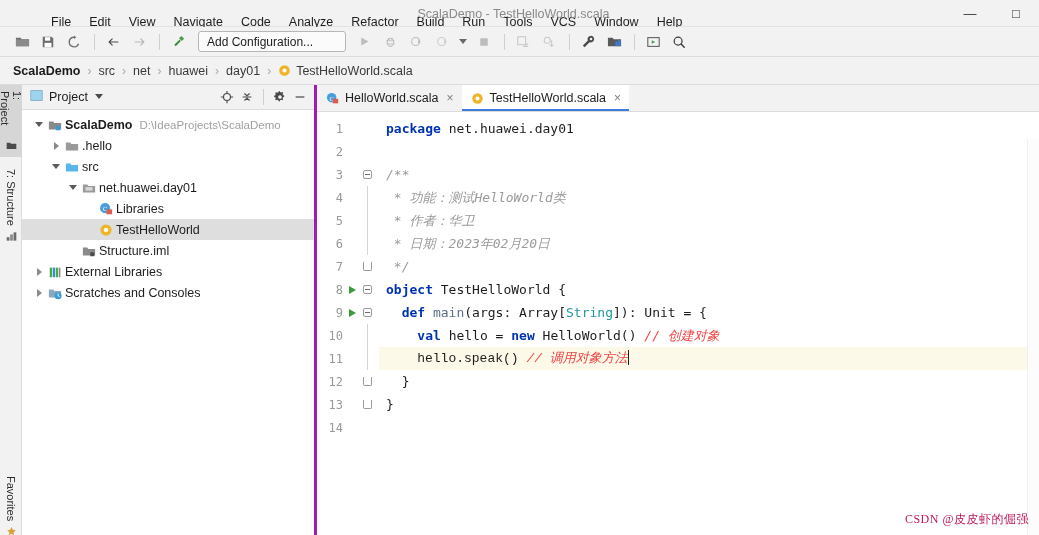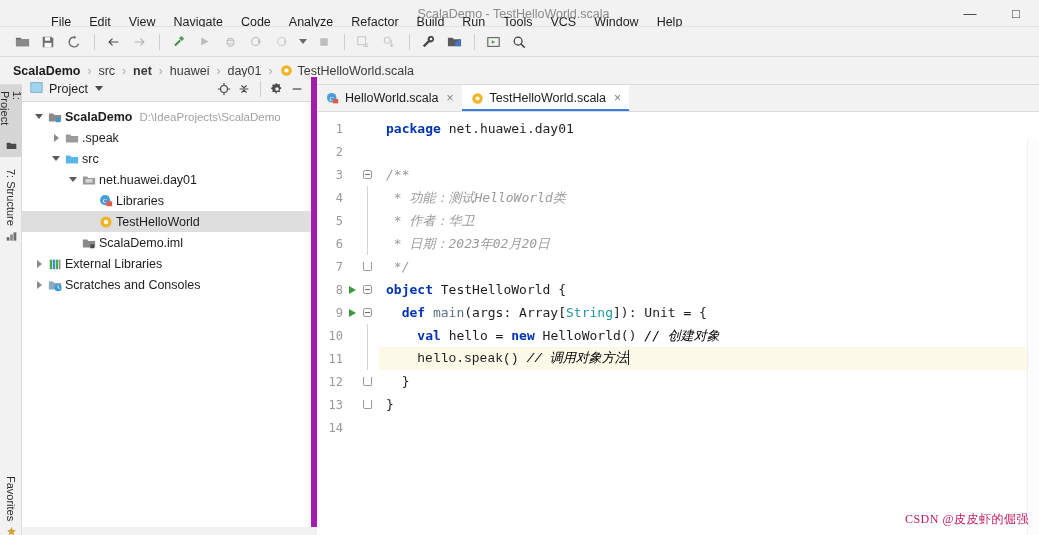--- a/index.html
+++ b/index.html
@@ -82,22 +82,22 @@
     position: absolute; left: 0; width: 22px;
     writing-mode: vertical-rl; text-orientation: mixed;
     font-size: 11px; color: #2b2b2b; padding: 6px 0;
     display: flex; align-items: center; gap: 5px;
   }
   .strip-btn.active { background: #d6d6d6; }
   .strip-ico { flex: 0 0 auto; }
 
   
   .project-panel {
-    position: absolute; left: 22px; top: 77px; width: 295px; height: 450px;
-    background: #ffffff; border-right: 6px solid #a21caf;
+    position: absolute; left: 22px; top: 85px; width: 295px; height: 450px;
+    background: #ffffff; border-right: 3px solid #a21caf;
   }
   .pp-header {
     height: 25px; background: #f2f2f2; display: flex; align-items: center;
     padding: 0 4px 0 8px; border-bottom: 1px solid #dcdcdc;
   }
   .pp-title { font-size: 12.5px; color: #1d1d1d; margin-left: 6px; }
   .pp-caret { margin-left: 7px; color: #4a4a4a; font-size: 8px; }
   .pp-actions { margin-left: auto; display: flex; align-items: center; }
   .pp-act { width: 20px; height: 20px; display: flex; align-items: center; justify-content: center; }
 
@@ -156,21 +156,21 @@
     flex: 1 1 auto; position: relative; padding-top: 5px;
     font-family: "DejaVu Sans Mono", monospace; font-size: 13px;
     line-height: 23px; color: #1d1d1d; white-space: pre; overflow: hidden;
   }
   .cline { height: 23px; padding-left: 7px; position: relative; }
   .cline.current { background: #fdf9e8; font-family: Liberation Mono, monospace; }
   .kw     { color: #0033b3; font-weight: bold; }
   .fn     { color: #5d7086; }
   .type   { color: #20999d; }
   .plain  { color: #1d1d1d; }
-  .cmt    { color: #000000; font-style: italic; }
+  .cmt    { color: #ef4444; font-style: italic; }
   .doc    { color: #9a9a9a; font-style: italic; }
   .caret-bar {
     display: inline-block; width: 1px; height: 15px; background: #1d1d1d;
     vertical-align: -3px;
   }
   .fold-mark {
     width: 9px; height: 9px; border: 1px solid #9a9a9a; border-radius: 2px;
     background: #ffffff; position: relative;
   }
   .fold-mark.minus::after {
@@ -257,20 +257,21 @@
           <path d="M3 8h10M9.5 4.5 13 8l-3.5 3.5" stroke="#b5b5b5" stroke-width="1.3" fill="none" stroke-linecap="round" stroke-linejoin="round"></path>
         </svg>
     </div>
     <div class="tb-sep"></div>
     <div class="tb-btn">
       <svg width="15" height="15" viewBox="0 0 16 16">
           <path d="M11 2l3 3-2.5 2.5-3-3z" fill="#4a9b4a"></path>
           <path d="M9 6L3.5 11.5l1.5 1.5L10.5 7.5z" fill="#3c8a3c"></path>
         </svg>
     </div>
+    <div class="add-config">Add Configuration...</div>
     <div class="tb-btn">
       <svg width="13" height="13" viewBox="0 0 16 16">
           <path d="M4 3l9 5-9 5z" fill="#bdbdbd"></path>
         </svg>
     </div>
     <div class="tb-btn">
       <svg width="13" height="13" viewBox="0 0 16 16">
           <ellipse cx="8" cy="9" rx="4" ry="5" fill="none" stroke="#bdbdbd" stroke-width="1.3"></ellipse>
           <path d="M3 7h10M3 11h10M5 4l2 2M11 4L9 6" stroke="#bdbdbd" stroke-width="1.1"></path>
         </svg>
@@ -341,21 +342,21 @@
 
   <div class="breadcrumb" id="breadcrumb">
       <span style="display: inline-flex; align-items: center;">
         <span class="crumb first">ScalaDemo</span>
       </span>
       <span class="crumb-sep">›</span>
       <span style="display: inline-flex; align-items: center;">
         <span class="crumb">src</span>
       </span>
       <span class="crumb-sep">›</span>
-      <span style="display: inline-flex; align-items: center; font-weight: bold;">
+      <span style="display: inline-flex; align-items: center;">
         <span class="crumb">net</span>
       </span>
       <span class="crumb-sep">›</span>
       <span style="display: inline-flex; align-items: center;">
         <span class="crumb">huawei</span>
       </span>
       <span class="crumb-sep">›</span>
       <span style="display: inline-flex; align-items: center;">
         <span class="crumb">day01</span>
       </span>
@@ -455,21 +456,21 @@
         </div>
         <div class="tnode" style="padding-left: 27px;">
           <span class="tw">
             <span class="tri closed"></span>
           </span>
           <span class="ticon">
             <svg width="14" height="14" viewBox="0 0 16 16">
               <path d="M1 4h5l1.2 1.6H15V13H1z" fill="#9a9a9a"></path>
             </svg>
           </span>
-          <span class="tlabel">.speak</span>
+          <span class="tlabel">.hello</span>
         </div>
         <div class="tnode" style="padding-left: 27px;">
           <span class="tw">
             <span class="tri open"></span>
           </span>
           <span class="ticon">
             <svg width="14" height="14" viewBox="0 0 16 16">
               <path d="M1 4h5l1.2 1.6H15V13H1z" fill="#5ab6e8"></path>
             </svg>
           </span>
@@ -509,21 +510,21 @@
           <span class="tlabel">TestHelloWorld</span>
         </div>
         <div class="tnode" style="padding-left: 44px;">
           <span class="tw"></span>
           <span class="ticon">
             <svg width="14" height="14" viewBox="0 0 16 16">
               <path d="M1 4h5l1.2 1.6H15V13H1z" fill="#8a8a8a"></path>
               <rect x="9.5" y="9.5" width="4.5" height="4.5" fill="#4a4a4a"></rect>
             </svg>
           </span>
-          <span class="tlabel">ScalaDemo.iml</span>
+          <span class="tlabel">Structure.iml</span>
         </div>
         <div class="tnode" style="padding-left: 10px;">
           <span class="tw">
             <span class="tri closed"></span>
           </span>
           <span class="ticon">
             <svg width="14" height="14" viewBox="0 0 16 16">
               <rect x="2" y="3" width="2.6" height="11" fill="#4aa84a"></rect>
               <rect x="5.4" y="3" width="2.6" height="11" fill="#3a8ad6"></rect>
               <rect x="8.8" y="3" width="2.6" height="11" fill="#4aa84a"></rect>

